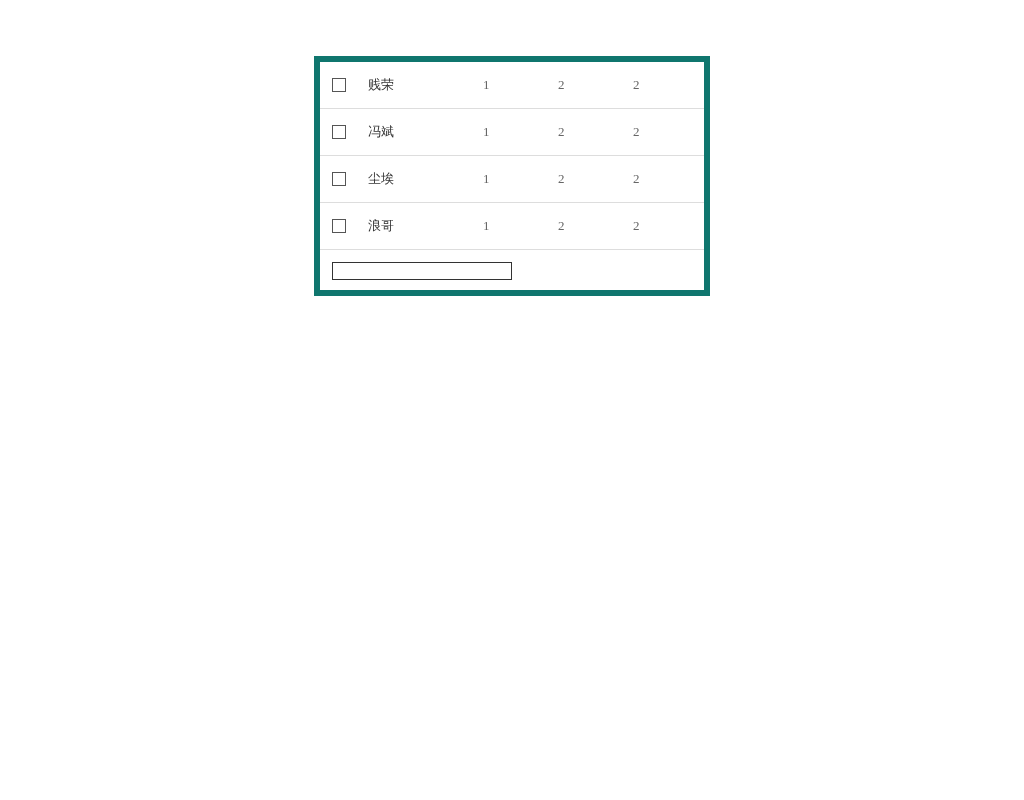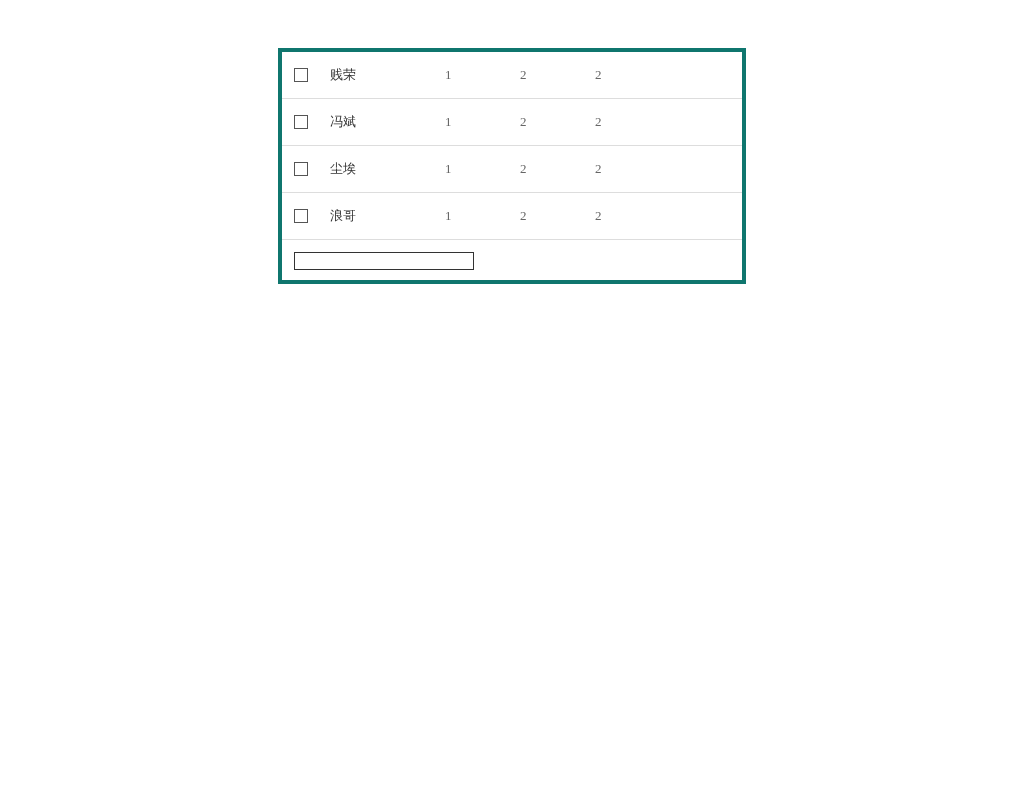--- a/index.html
+++ b/index.html
@@ -6,23 +6,23 @@
       margin: 0;
       padding: 0;
       box-sizing: border-box;
     }
     body {
       font-family: SimSun, "宋体", serif;
       background: #ffffff;
       padding: 40px 0;
     }
     .container {
-      width: 468px;
-      margin: 8px auto;
-      border: 4px solid #0f766e;
+      width: 396px;
+      margin: 16px auto;
+      border: 6px solid #0f766e;
     }
     .row {
       display: flex;
       align-items: center;
       padding: 14px 12px;
       border-bottom: 1px solid #dddddd;
       font-size: 13px;
       color: #333333;
     }
     .row:last-of-type {

